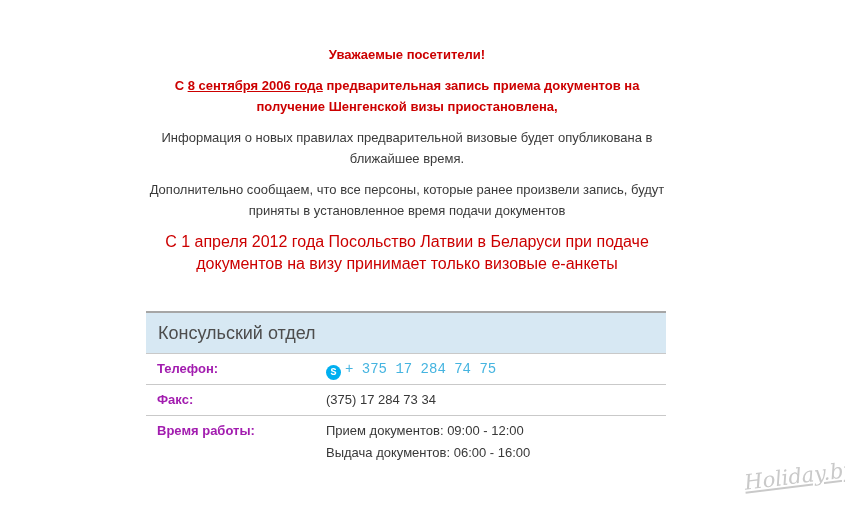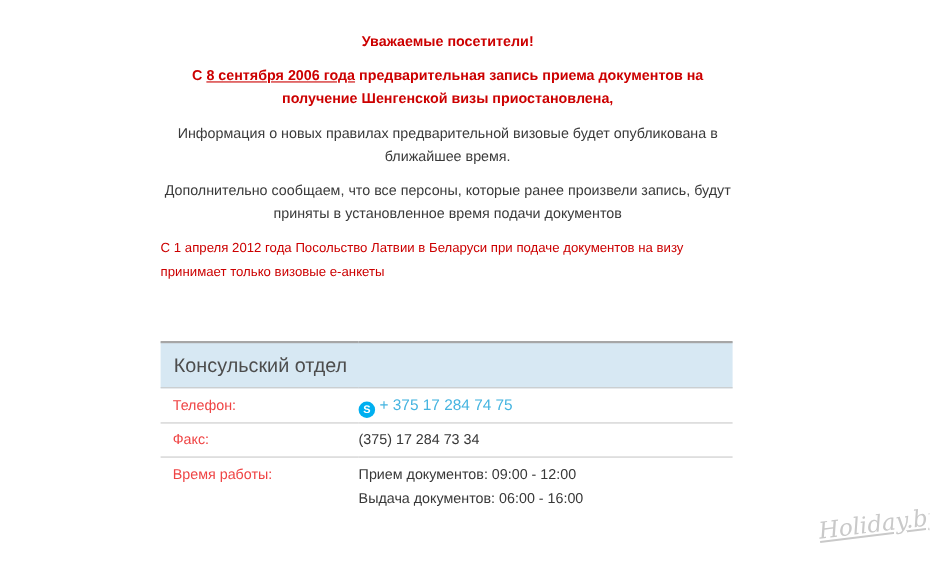--- a/index.html
+++ b/index.html
@@ -22,36 +22,36 @@
     overflow:hidden;
     position:relative;
     font-family:"Liberation Sans","DejaVu Sans",sans-serif;
     font-size:13px;line-height:21px;
     color:var(--body-text,#3a3a3a);
   }
   .content{
     position:absolute;
     left:146px;top:0;
     width:522px;
-    padding-top:27px;
+    padding-top:44px;
   }
   .content p{margin:0 0 10px 0;}
   .center{text-align:center;}
   .red{color:var(--alert-red,#cc0000);}
   .bold{font-weight:bold;}
   .underline{text-decoration:underline;}
   .eanketa{
-    font-size:12px;line-height:22px;
-    text-align:left;
+    font-size:16px;line-height:22px;
+    text-align:center;
     margin-bottom:0;
   }
   
   table.consular{
     width:520px;
-    margin-top:52px;
+    margin-top:36px;
     border-collapse:collapse;
     border-top:2px solid var(--table-top-border,#a6a6a6);
   }
   table.consular th{
     background:var(--header-bg,#d7e8f3);
     color:var(--header-text,#4d4d4d);
     font-size:18px;
     font-weight:normal;
     text-align:left;
     padding:8px 12px;
@@ -62,26 +62,26 @@
     padding:4px 0;
     line-height:22px;
     vertical-align:middle;
     border-bottom:1px solid var(--row-border,#c9c9c9);
     font-size:13px;
   }
   table.consular tr.last td{border-bottom:none;vertical-align:top;}
   td.label{
     width:180px;
     padding-left:11px !important;
-    font-weight:normal;
-    color:#ef4444;
+    font-weight:bold;
+    color:#a21caf;
   }
   td.value{color:#383838;}
   a{text-decoration:none;cursor:pointer;}
-  .skype-link{color:var(--skype-link,#45b4e0);font-size:14px;}
+  .skype-link{color:var(--skype-link,#45b4e0);font-size:14px;font-family:Liberation Mono, monospace;}
   .skype-icon{
     display:inline-block;
     width:15px;height:15px;
     background:var(--skype-blue,#00aff0);
     color:#ffffff;
     border-radius:50%;
     font-size:10px;font-weight:bold;
     line-height:15px;text-align:center;
     vertical-align:-2px;
     margin-right:4px;

